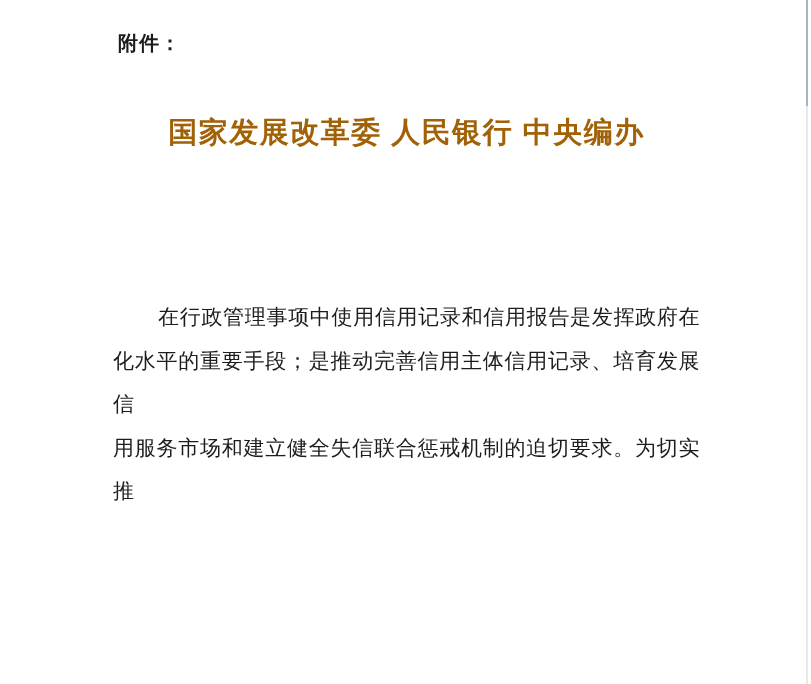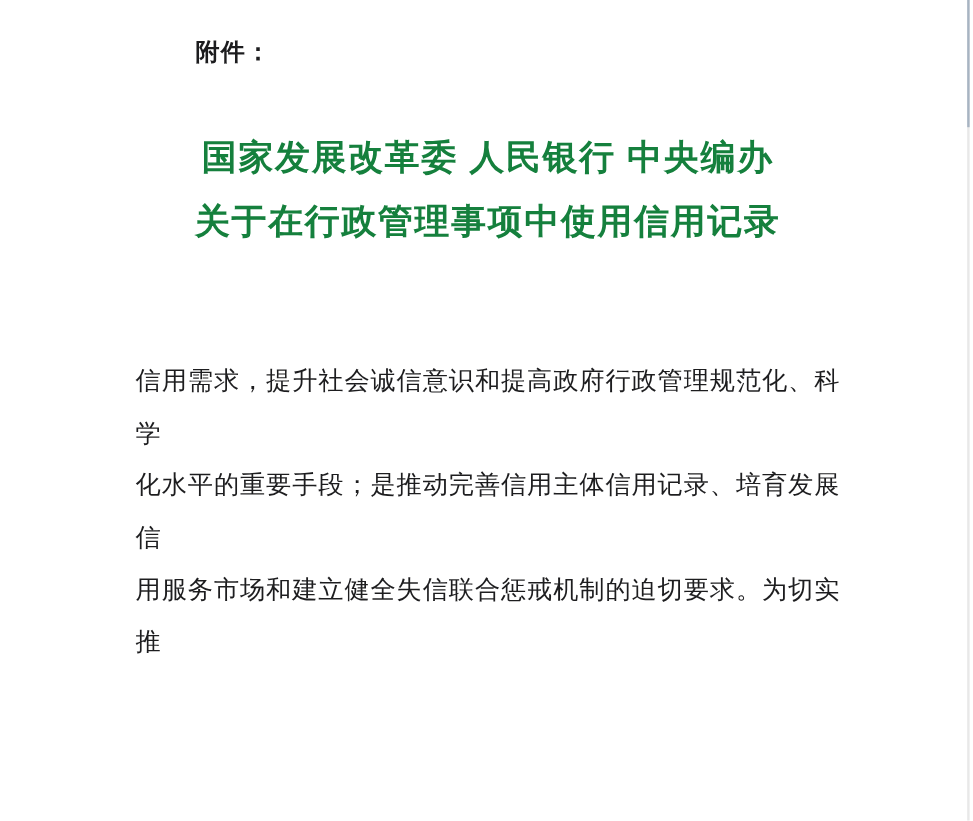--- a/index.html
+++ b/index.html
@@ -15,36 +15,35 @@
   }
   .attachment {
     position: absolute;
     left: 118px;
     top: 30px;
     font-family: "Liberation Sans", sans-serif;
     font-weight: 700;
     font-size: 20px;
     letter-spacing: 1px;
     color: #1c1c1e;
-    margin-left: 45px;
   }
   .title-block {
     position: absolute;
     left: 113px;
     top: 106px;
     width: 587px;
     text-align: center;
   }
   .title-line {
     font-family: "Liberation Sans", sans-serif;
     font-weight: 700;
     font-size: 29px;
     line-height: 53px;
     letter-spacing: 1.5px;
-    color: #15803d;
+    color: #a16207;
     white-space: nowrap;
   }
   .body-block {
     position: absolute;
     left: 113px;
     top: 296px;
     width: 587px;
   }
   .body-line {
     font-size: 21px;
@@ -78,25 +77,24 @@
 </style>
 </head>
 <body>
 
 <div class="screen">
 
   <div class="attachment">附件：</div>
 
   <div class="title-block">
     <div class="title-line">国家发展改革委 人民银行 中央编办</div>
-    <div class="title-line">关于在行政管理事项中使用信用记录</div>
   </div>
 
   <div class="body-block">
-    <div class="body-line just">信用需求，提升社会诚信意识和提高政府行政管理规范化、科学</div>
+    <div class="body-line just indent">在行政管理事项中使用信用记录和信用报告是发挥政府在</div>
     <div class="body-line just">化水平的重要手段；是推动完善信用主体信用记录、培育发展信</div>
     <div class="body-line just">用服务市场和建立健全失信联合惩戒机制的迫切要求。为切实推</div>
 
   </div>
 
   <div class="scrollbar-track"></div>
   <div class="scrollbar-thumb"></div>
 
 </div>
 

